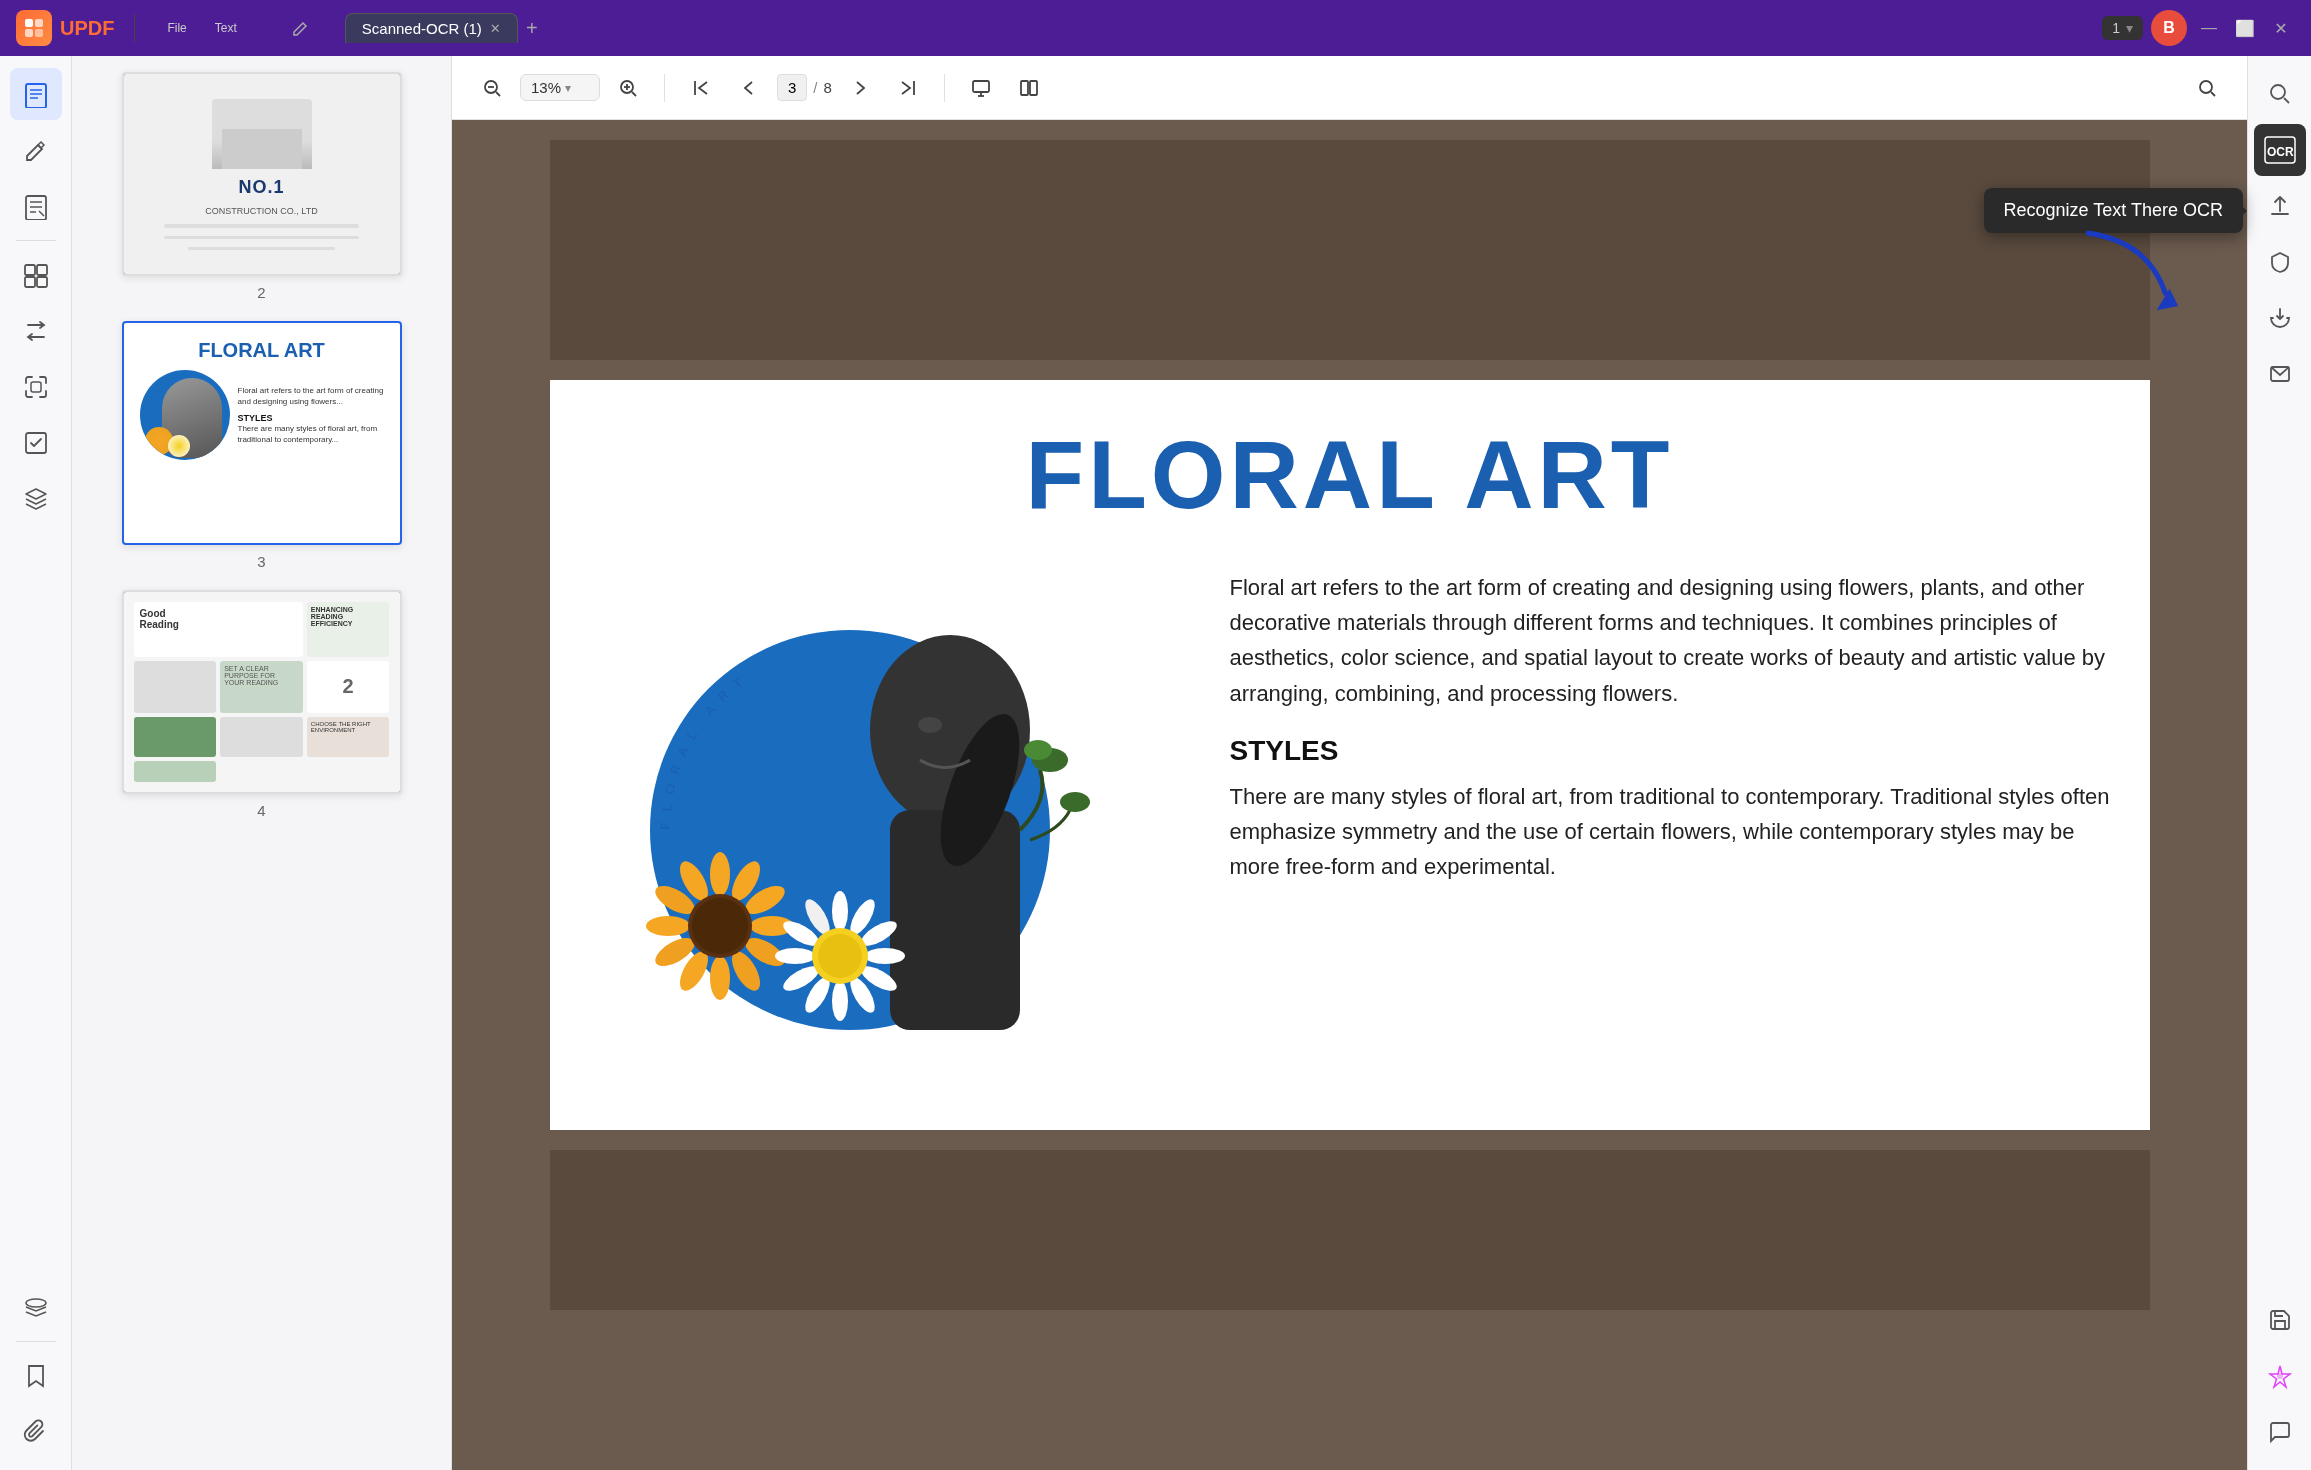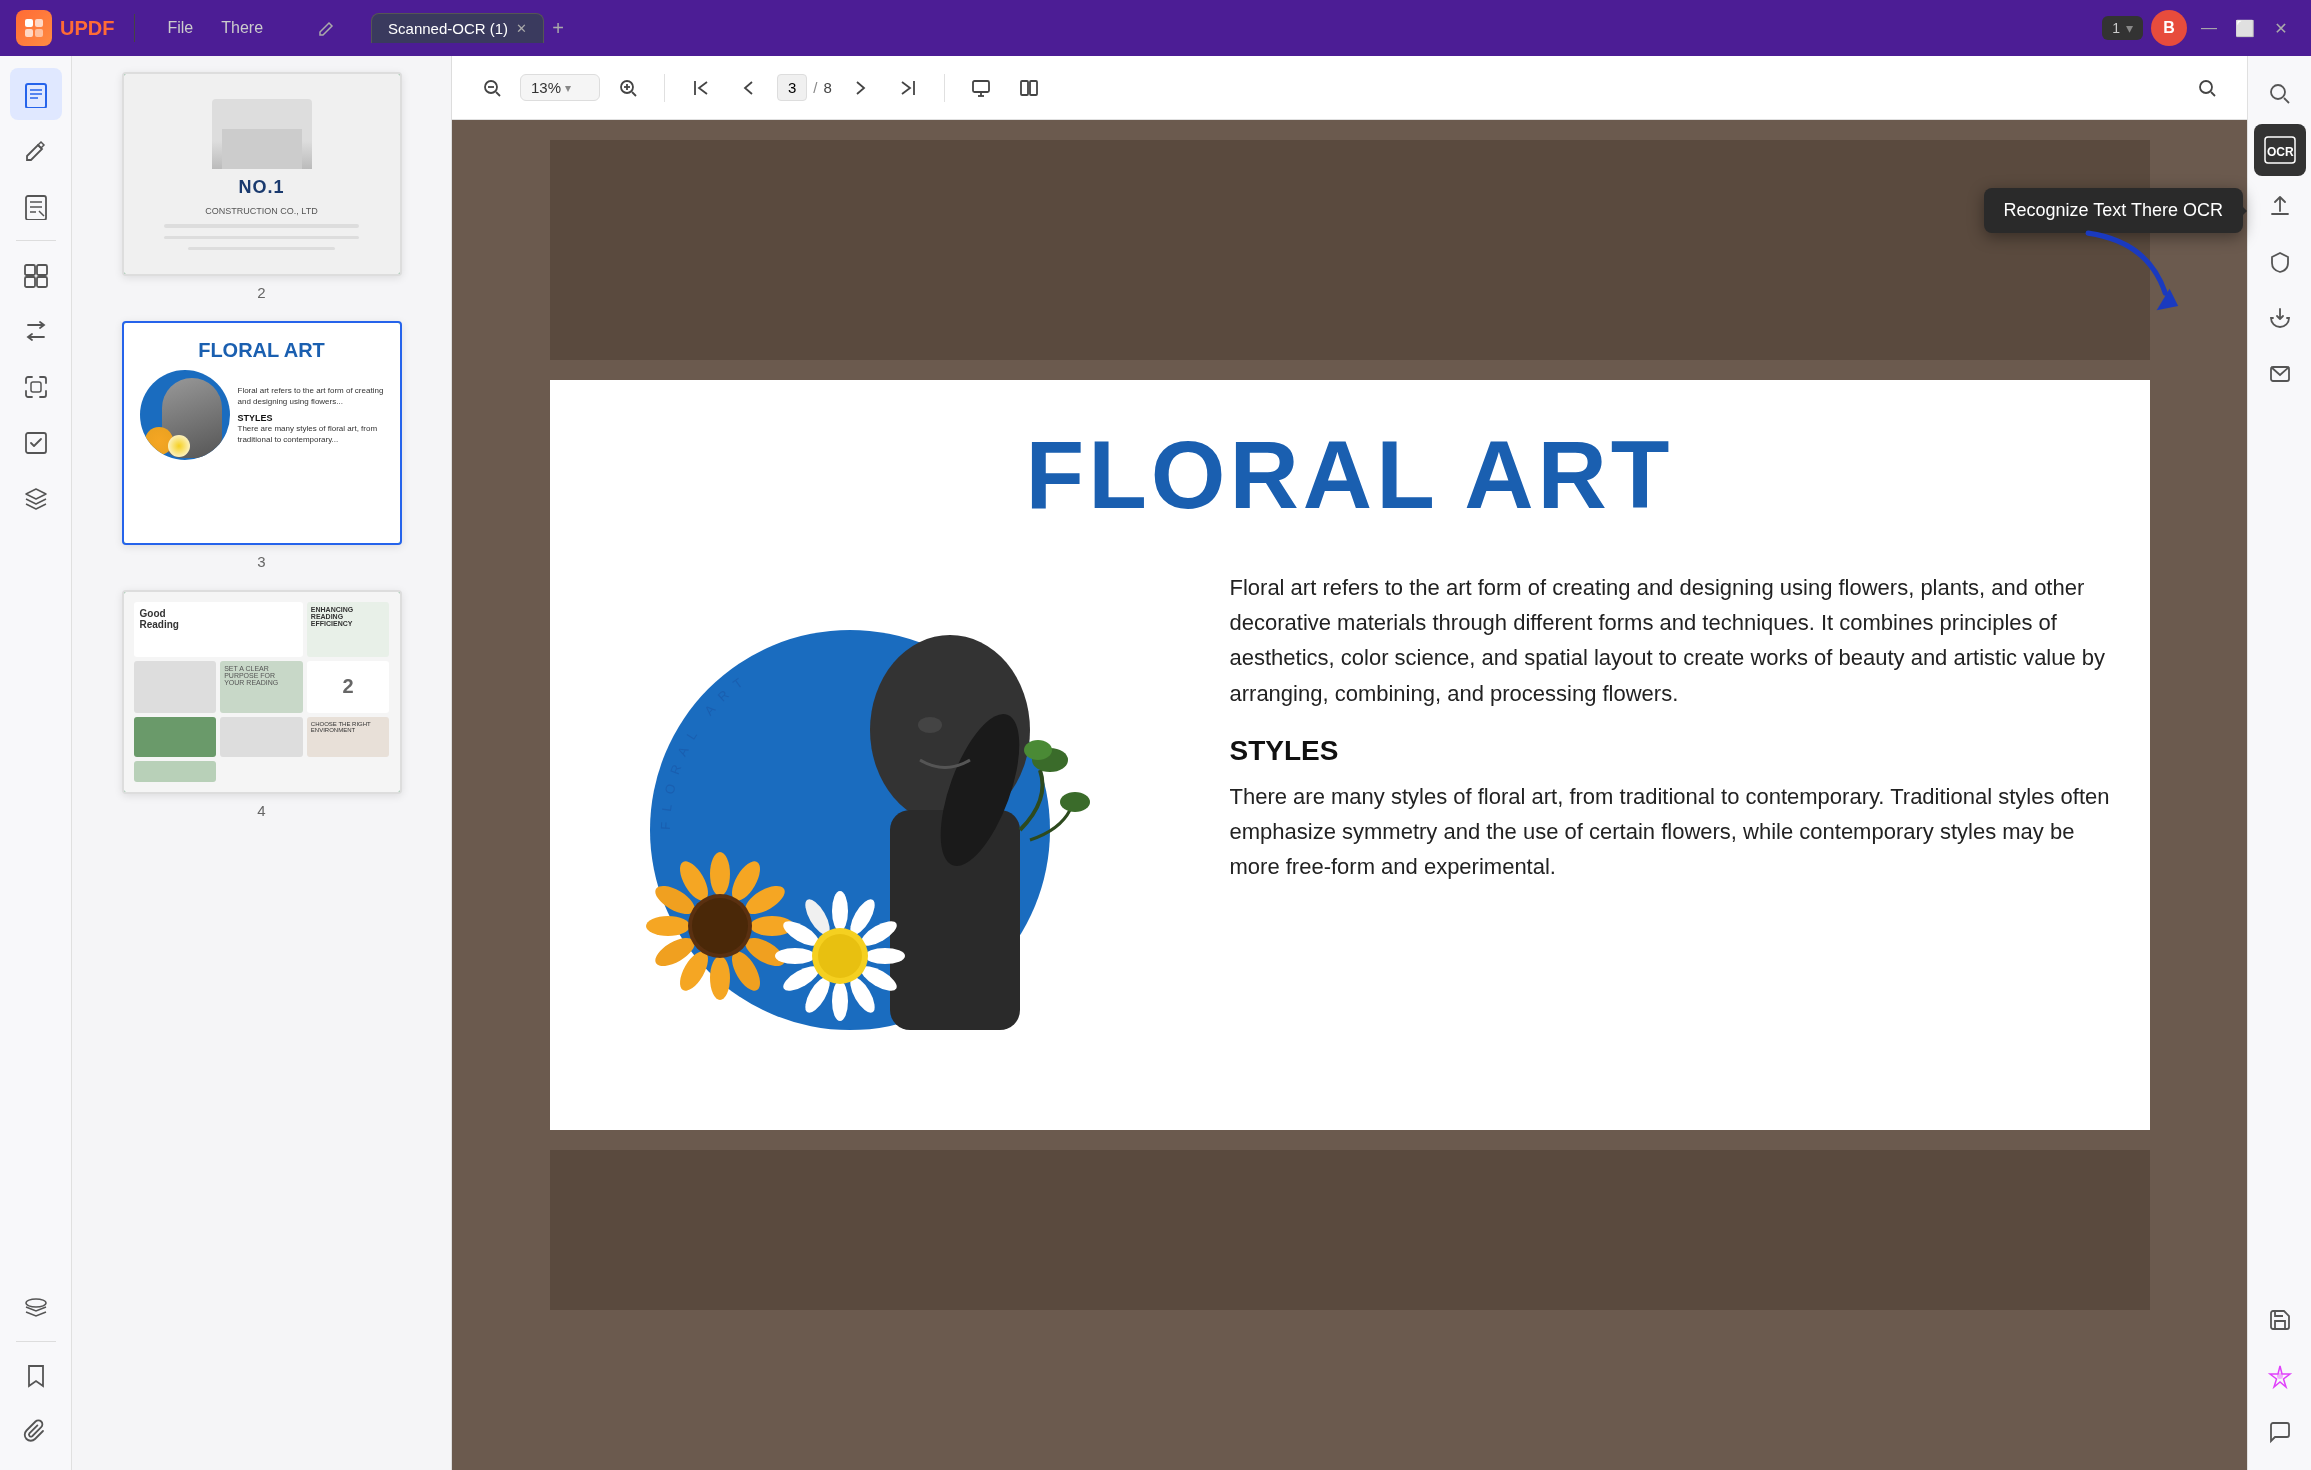--- a/index.html
+++ b/index.html
@@ -26,21 +26,21 @@
     .title-bar-logo .logo-icon {
       width: 36px; height: 36px;
       background: linear-gradient(135deg, #ff6b35, #ff8c42);
       border-radius: 8px;
       display: flex; align-items: center; justify-content: center;
       color: white; font-size: 14px; font-weight: 900;
     }
     .title-bar-divider { width: 1px; height: 28px; background: #444; margin: 0 8px; }
     .title-bar-menu { display: flex; gap: 4px; }
     .title-bar-menu-item {
-      color: #ccc; font-size: 16px; padding: 6px 12px;
+      color: #ccc; font-size: 12px; padding: 6px 12px;
       border-radius: 4px; cursor: pointer; text-align: center;
     }
     .tabs-area {
       flex: 1;
       display: flex;
       align-items: center;
       gap: 0;
       margin-left: 16px;
     }
     .tab {
@@ -255,21 +255,21 @@
         <rect x="12" y="2" width="8" height="8" rx="2" fill="white" opacity="0.7"></rect>
         <rect x="2" y="12" width="8" height="8" rx="2" fill="white" opacity="0.7"></rect>
         <rect x="12" y="12" width="8" height="8" rx="2" fill="white" opacity="0.5"></rect>
       </svg>
     </div>
     <span>UPDF</span>
   </div>
   <div class="title-bar-divider"></div>
   <div class="title-bar-menu">
     <div class="title-bar-menu-item">File</div>
-    <div class="title-bar-menu-item">There</div>
+    <div class="title-bar-menu-item">Text</div>
   </div>
   <div style="width:12px"></div>
 
   <div style="width:32px;height:32px;display:flex;align-items:center;justify-content:center;color:#aaa;font-size:16px;">
     <svg width="18" height="18" viewBox="0 0 18 18" fill="none">
         <path d="M2 13l9-9 3 3-9 9H2v-3z" stroke="#aaa" stroke-width="1.5" fill="none"></path>
       </svg>
   </div>
   <div class="tabs-area">
     <div class="tab active">

